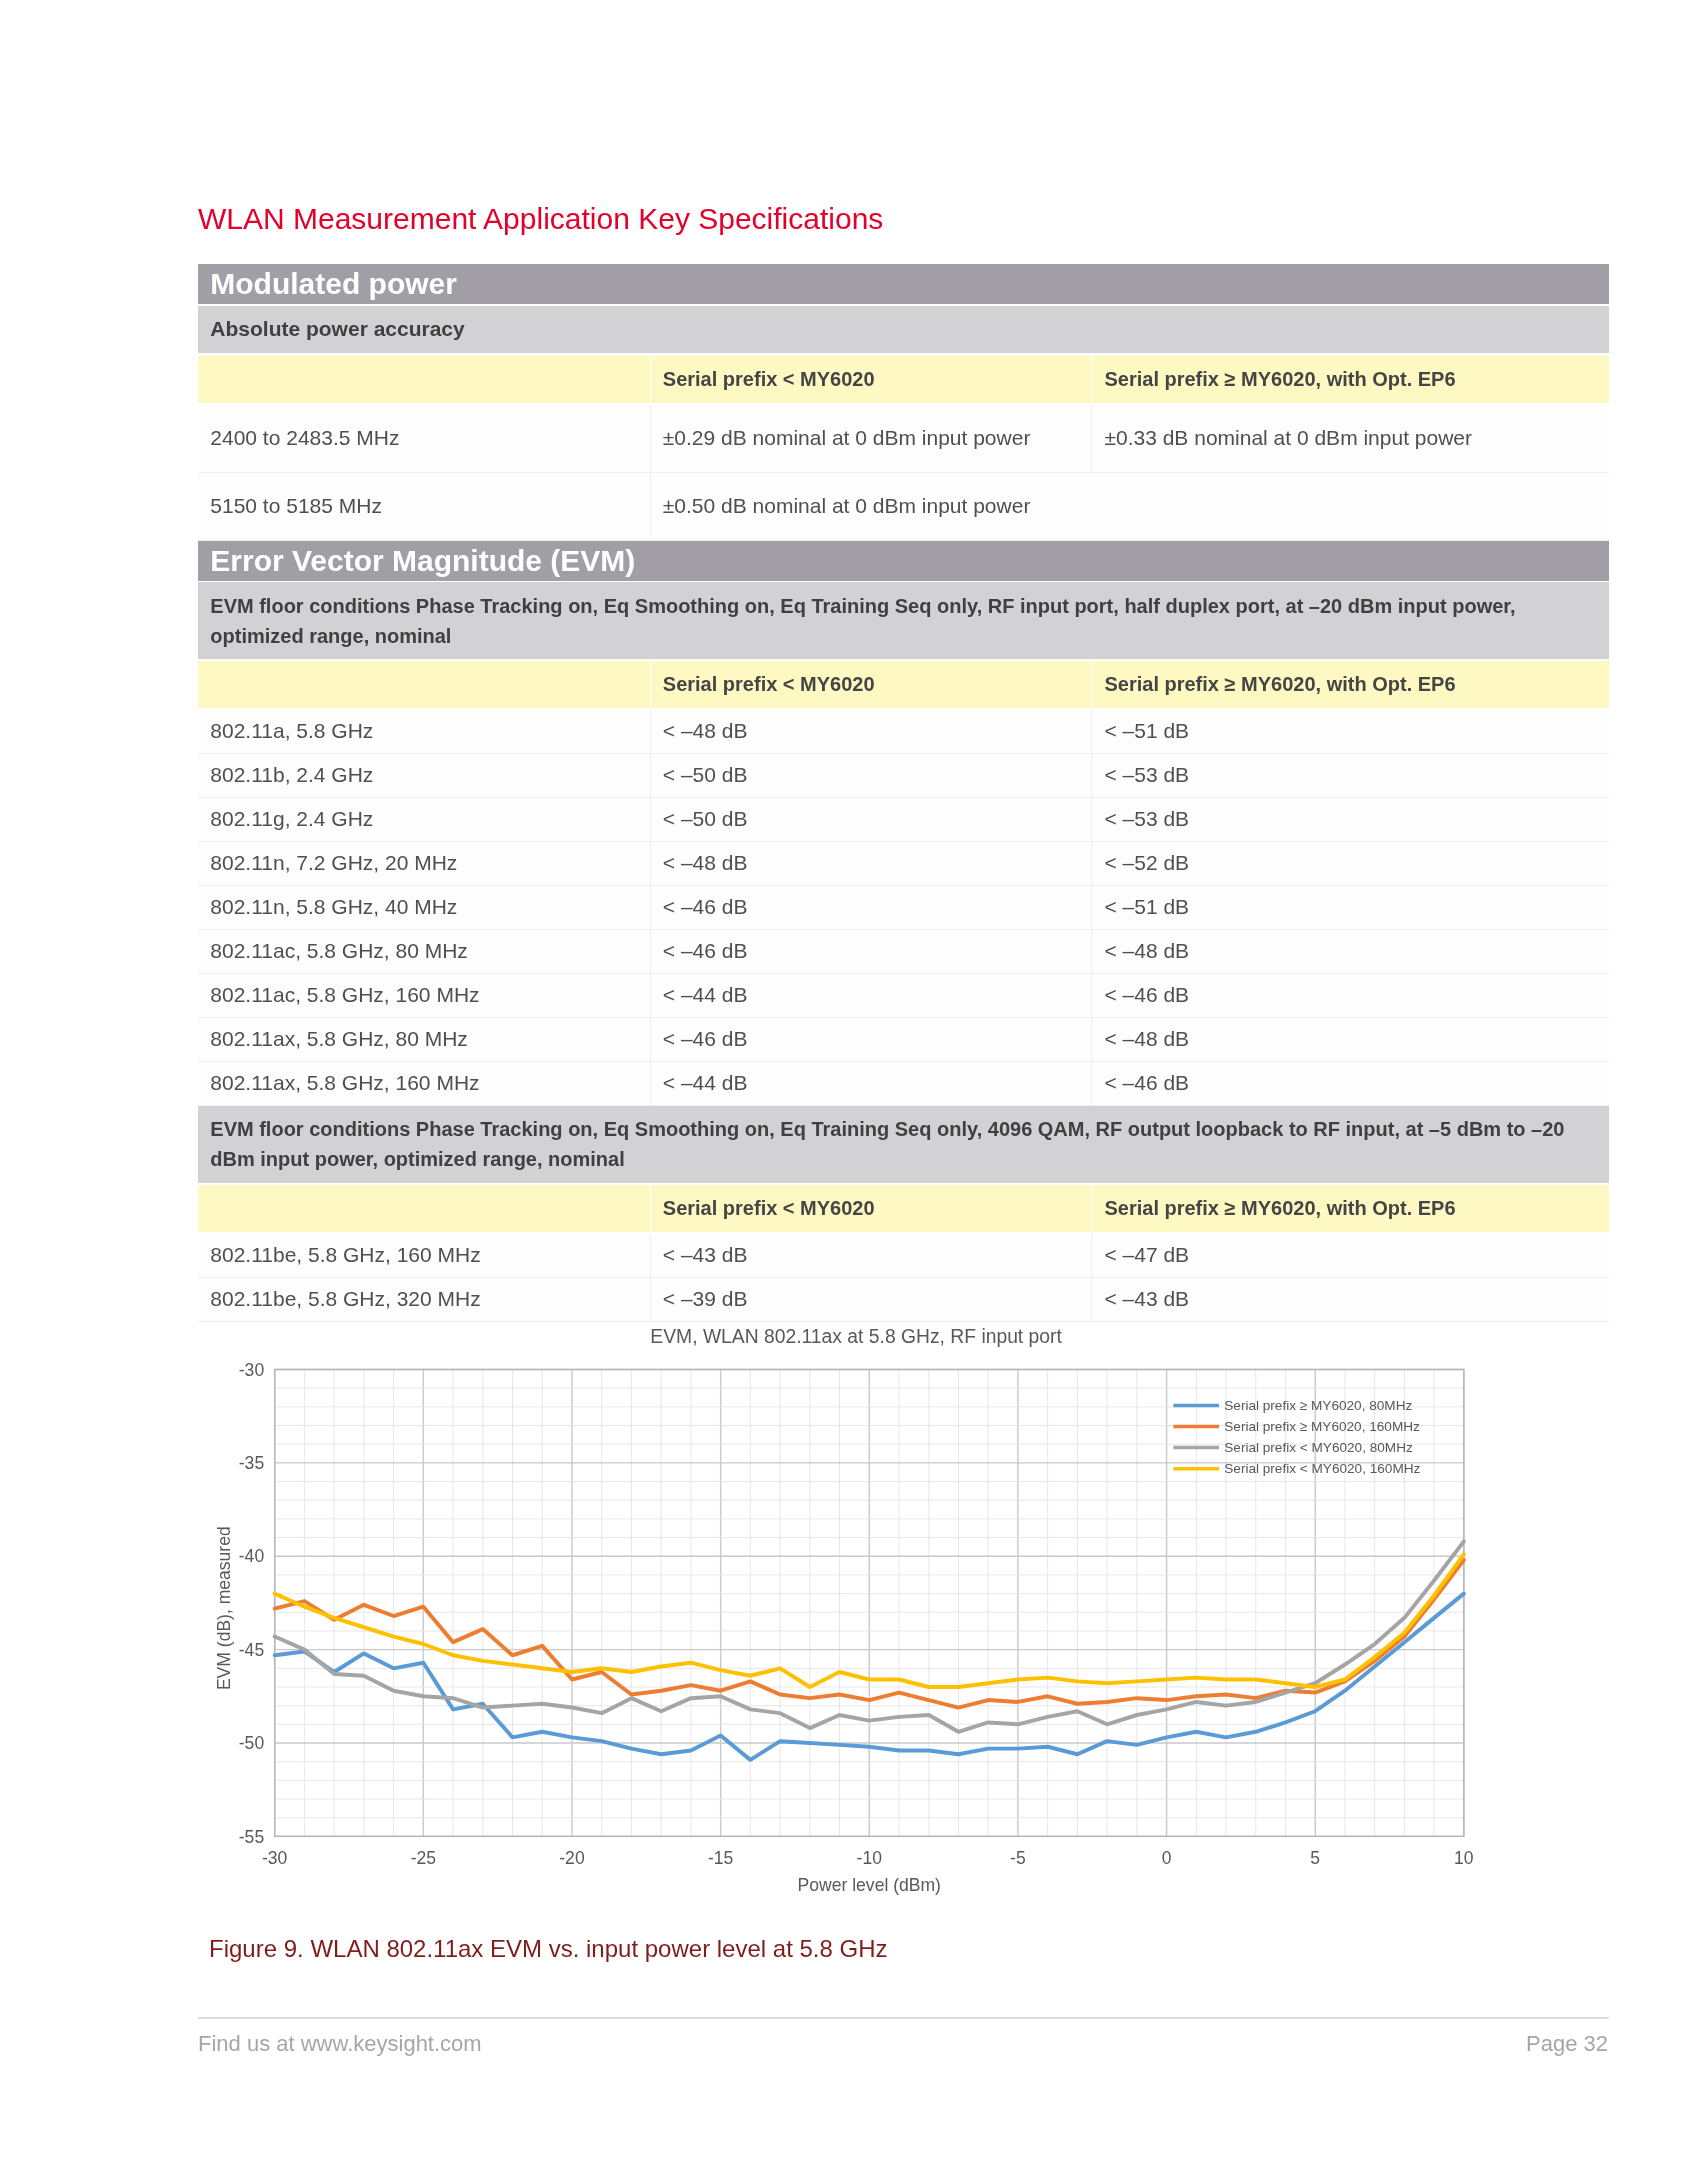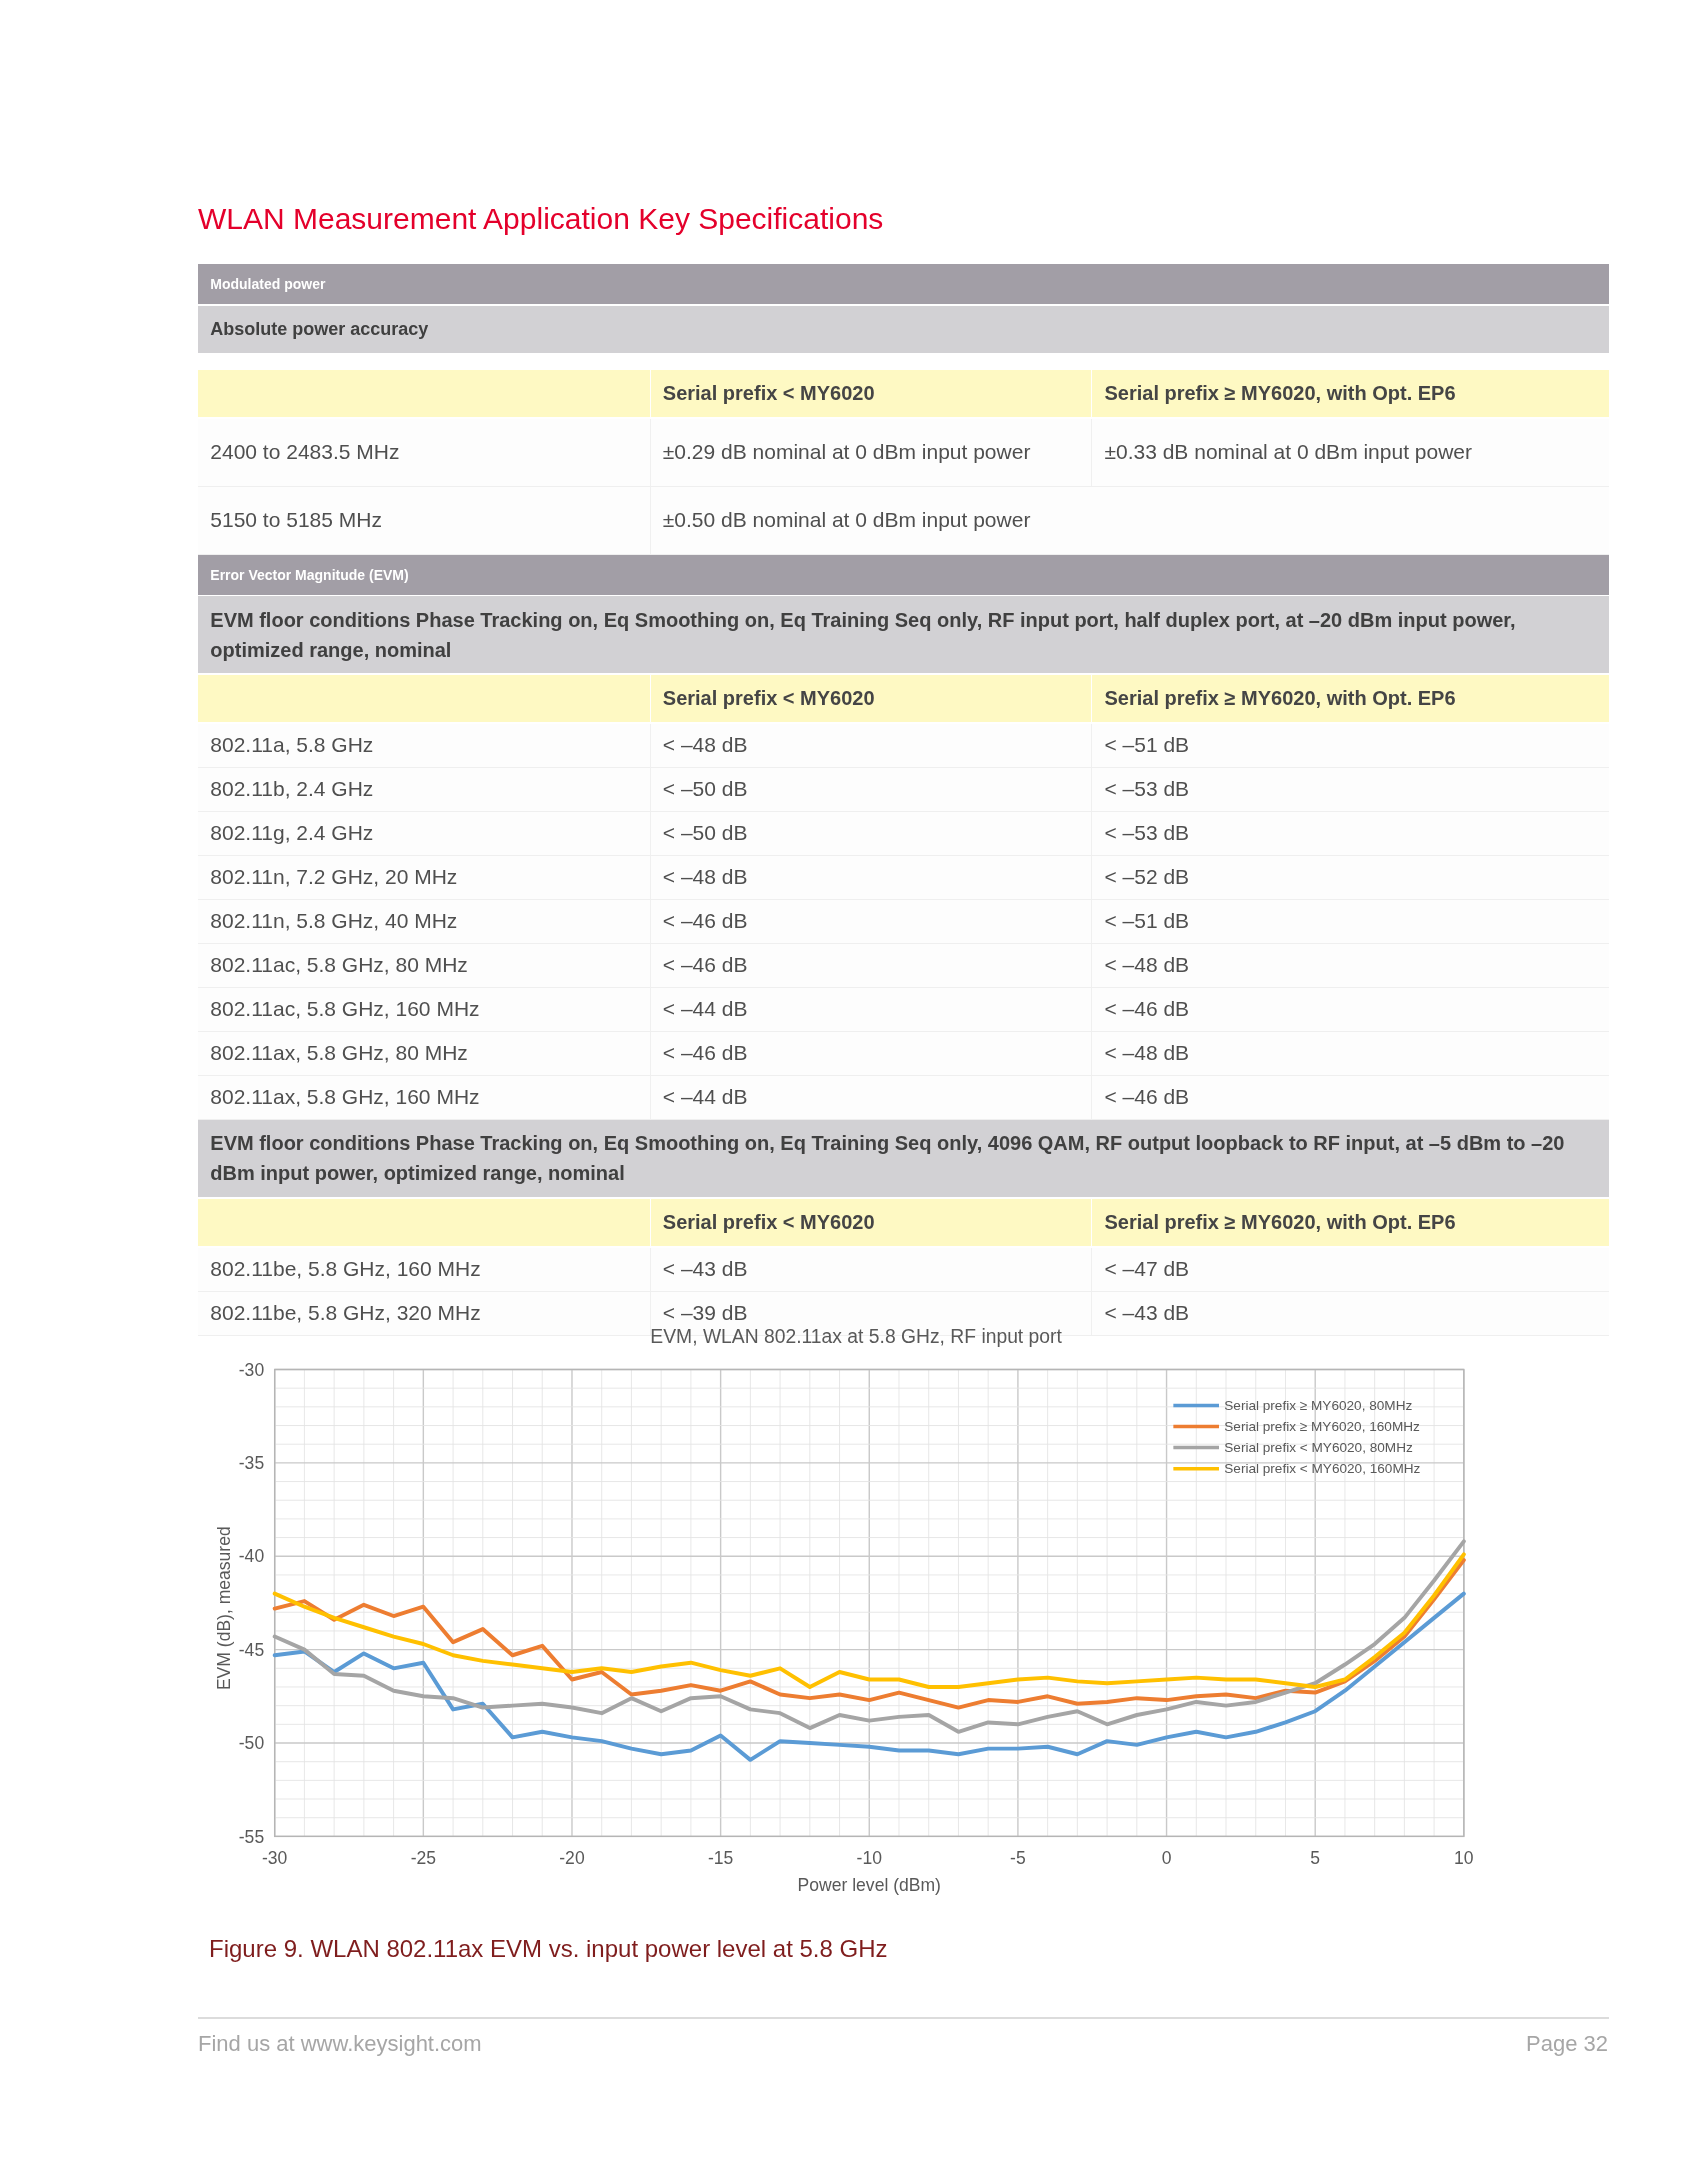--- a/index.html
+++ b/index.html
@@ -3,24 +3,24 @@
 <meta charset="utf-8">
 <style>
   html,body{margin:0;padding:0;background:#ffffff;}
   .page{position:relative;width:1685px;height:2180px;background:#ffffff;overflow:hidden;
         font-family:"Liberation Sans","DejaVu Sans",sans-serif;}
   .content{position:absolute;left:198px;top:202px;width:1411px;}
   .doc-title{color:#e4002b;font-size:30px;font-weight:400;letter-spacing:0;margin:0 0 28px 0;}
   
   .spec-table{width:100%;}
   .row{display:flex;width:100%;box-sizing:border-box;}
-  .r-dark{background:#a29ea6;color:#ffffff;font-weight:bold;font-size:14px;
+  .r-dark{background:#a29ea6;color:#ffffff;font-weight:bold;font-size:30px;
           align-items:center;height:40px;padding-left:12.3px;box-sizing:border-box;margin-bottom:1.8px;}
-  .r-medium{background:#d2d1d4;color:#404040;font-weight:bold;font-size:18px;
-            align-items:center;height:47px;padding-left:12.3px;box-sizing:border-box;margin-bottom:17px;}
+  .r-medium{background:#d2d1d4;color:#404040;font-weight:bold;font-size:21px;
+            align-items:center;height:47px;padding-left:12.3px;box-sizing:border-box;margin-bottom:3px;}
   .r-medium2{background:#d2d1d4;color:#404040;font-weight:bold;font-size:20px;line-height:1.5;
              align-items:center;min-height:77px;padding:7px 17.6px 7px 12.3px;box-sizing:border-box;margin-bottom:1.8px;}
   .r-heads{background:#fef9c3;height:47px;margin-bottom:1.8px;}
   .r-heads .cell{font-weight:bold;color:#454545;font-size:20px;}
   .r-data{background:#fdfdfd;height:44px;border-bottom:1.8px solid #efefef;}
   .r-data2{background:#fdfdfd;height:68px;border-bottom:1.8px solid #efefef;}
   .cell{display:flex;align-items:center;padding-left:12.3px;box-sizing:border-box;
         color:#4f4f4f;font-size:21px;border-left:1.8px solid #ffffff;}
   .r-data .cell,.r-data2 .cell{border-left:1.8px solid #f0f0f0;}
   .cell.c0{width:32.0%;border-left:none;}

